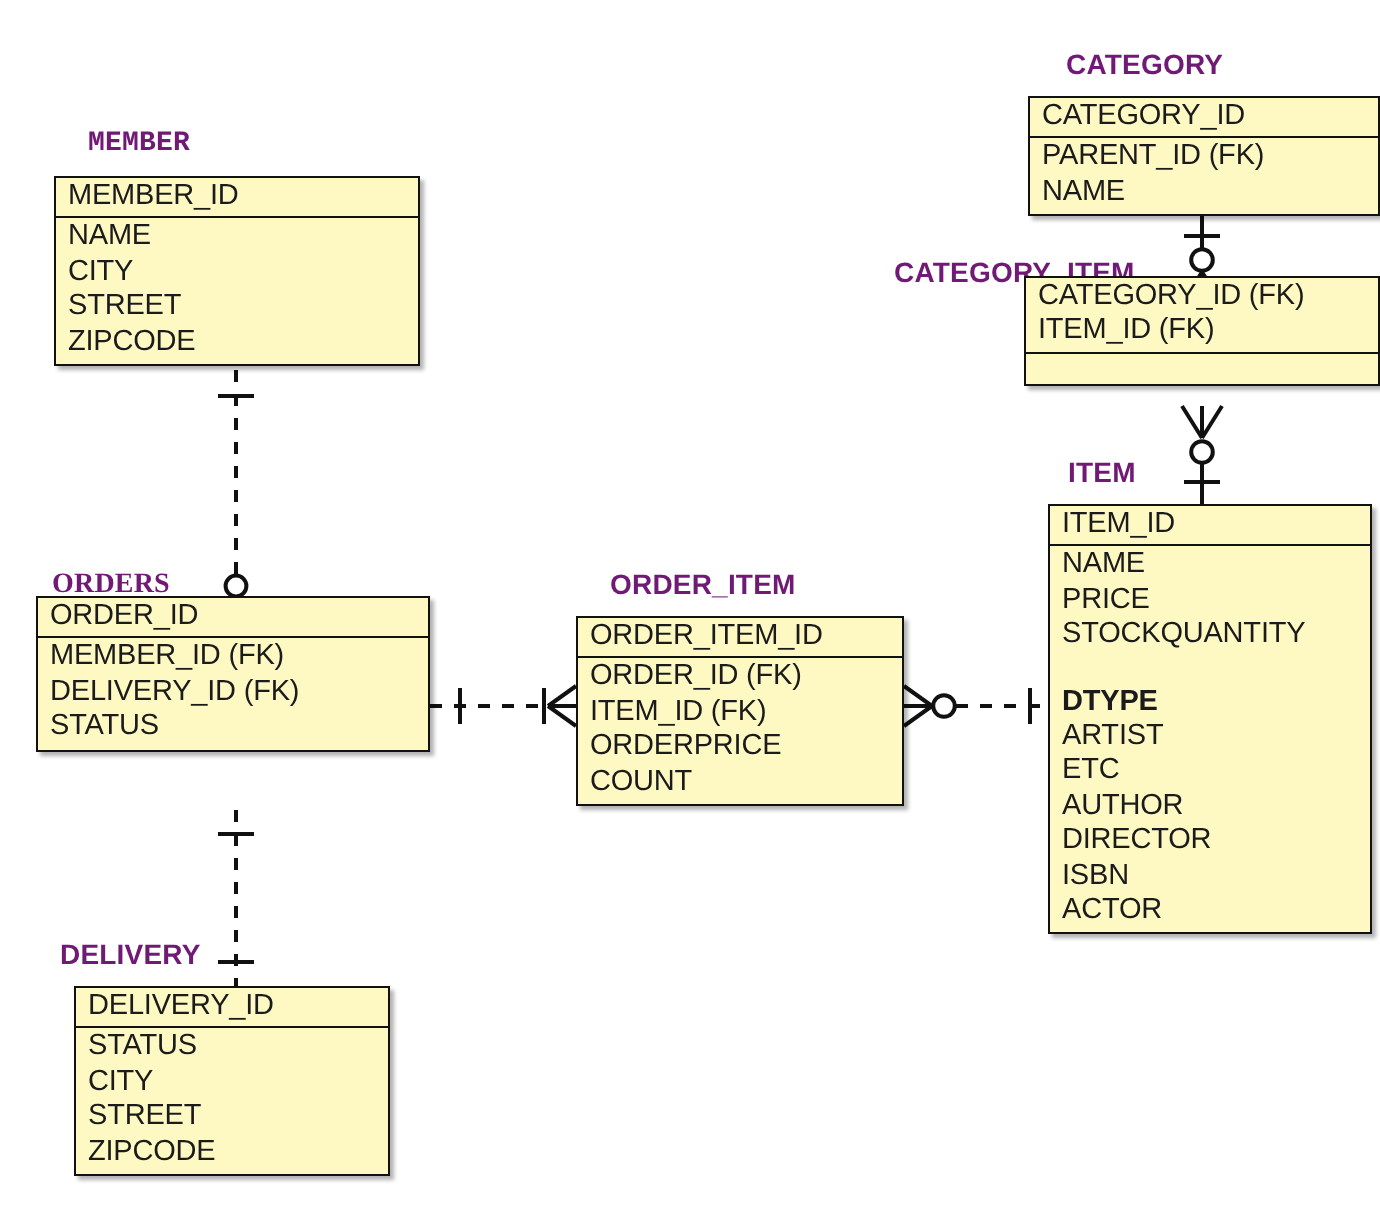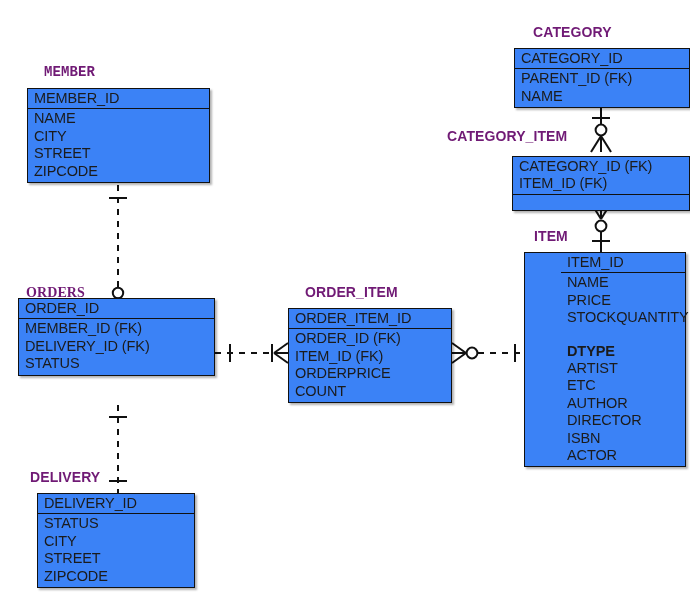--- a/index.html
+++ b/index.html
@@ -1,20 +1,20 @@
 <!DOCTYPE html>
 <html><head>
 <meta charset="utf-8">
 <style>
   html,body{margin:0;padding:0;background:#ffffff;}
   body{width:690px;height:603px;position:relative;overflow:hidden;
        font-family:"Liberation Sans",sans-serif;}
   #canvas{position:absolute;left:0;top:0;width:690px;height:603px;}
 
-  .entity{position:absolute;box-sizing:border-box;background:#3b82f6;
+  .entity{position:absolute;box-sizing:border-box;background:#fef9c3;
           border:1.6px solid #111;box-shadow:2px 2px 2px rgba(0,0,0,0.30);}
   .pk-section{box-sizing:border-box;border-bottom:1.6px solid #111;padding:1px 5px 1px 6px;}
   .attr-section{box-sizing:border-box;padding:1px 5px 2px 6px;}
   .attr{font-size:14.5px;line-height:17.4px;color:#1b1b1b;white-space:nowrap;
         letter-spacing:-0.1px;}
   .attr.bold{font-weight:bold;margin-top:16px;}
   .empty-section{height:15px;}
 
   .ent-label{position:absolute;font-size:14px;font-weight:bold;color:#701a75;
              white-space:nowrap;letter-spacing:0.1px;}
@@ -137,21 +137,21 @@
   </div>
   <div class="attr-section">
     <div class="attr">ORDER_ID (FK)</div>
     <div class="attr">ITEM_ID (FK)</div>
     <div class="attr">ORDERPRICE</div>
     <div class="attr">COUNT</div>
   </div>
 </div>
 
 <div class="ent-label" style="left:534px;top:228px;">ITEM</div>
-<div class="entity" style="left:524px;top:252px;width:162px;padding-left:36px;">
+<div class="entity" style="left:524px;top:252px;width:162px;">
   <div class="pk-section">
     <div class="attr">ITEM_ID</div>
   </div>
   <div class="attr-section">
     <div class="attr">NAME</div>
     <div class="attr">PRICE</div>
     <div class="attr">STOCKQUANTITY</div>
     <div class="attr bold">DTYPE</div>
     <div class="attr">ARTIST</div>
     <div class="attr">ETC</div>
@@ -167,19 +167,19 @@
   <div class="pk-section">
     <div class="attr">CATEGORY_ID</div>
   </div>
   <div class="attr-section">
     <div class="attr">PARENT_ID (FK)</div>
     <div class="attr">NAME</div>
   </div>
 </div>
 
 <div class="ent-label" style="left:447px;top:128px;">CATEGORY_ITEM</div>
-<div class="entity" style="left:512px;top:156px;width:178px;">
+<div class="entity" style="left:512px;top:138px;width:178px;">
   <div class="pk-section">
     <div class="attr">CATEGORY_ID (FK)</div>
     <div class="attr">ITEM_ID (FK)</div>
   </div>
   <div class="attr-section empty-section"></div>
 </div>
 
 </body></html>

